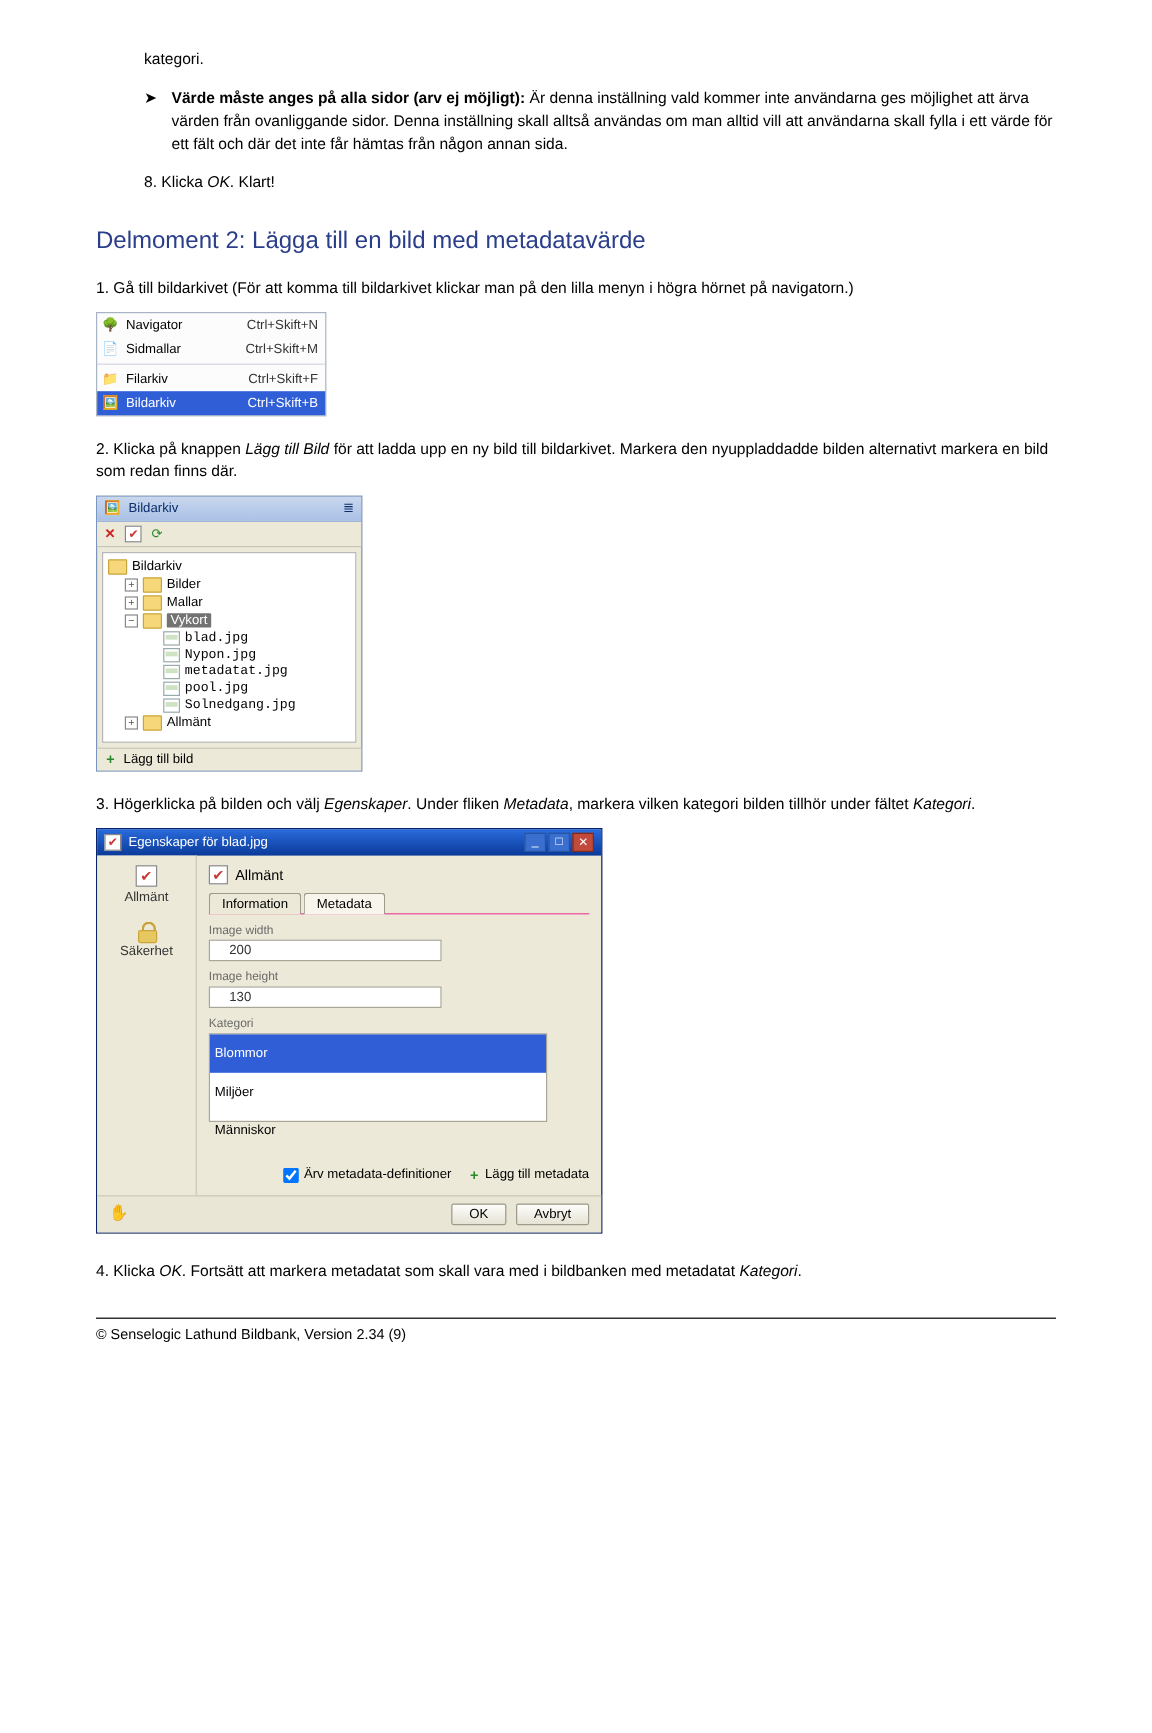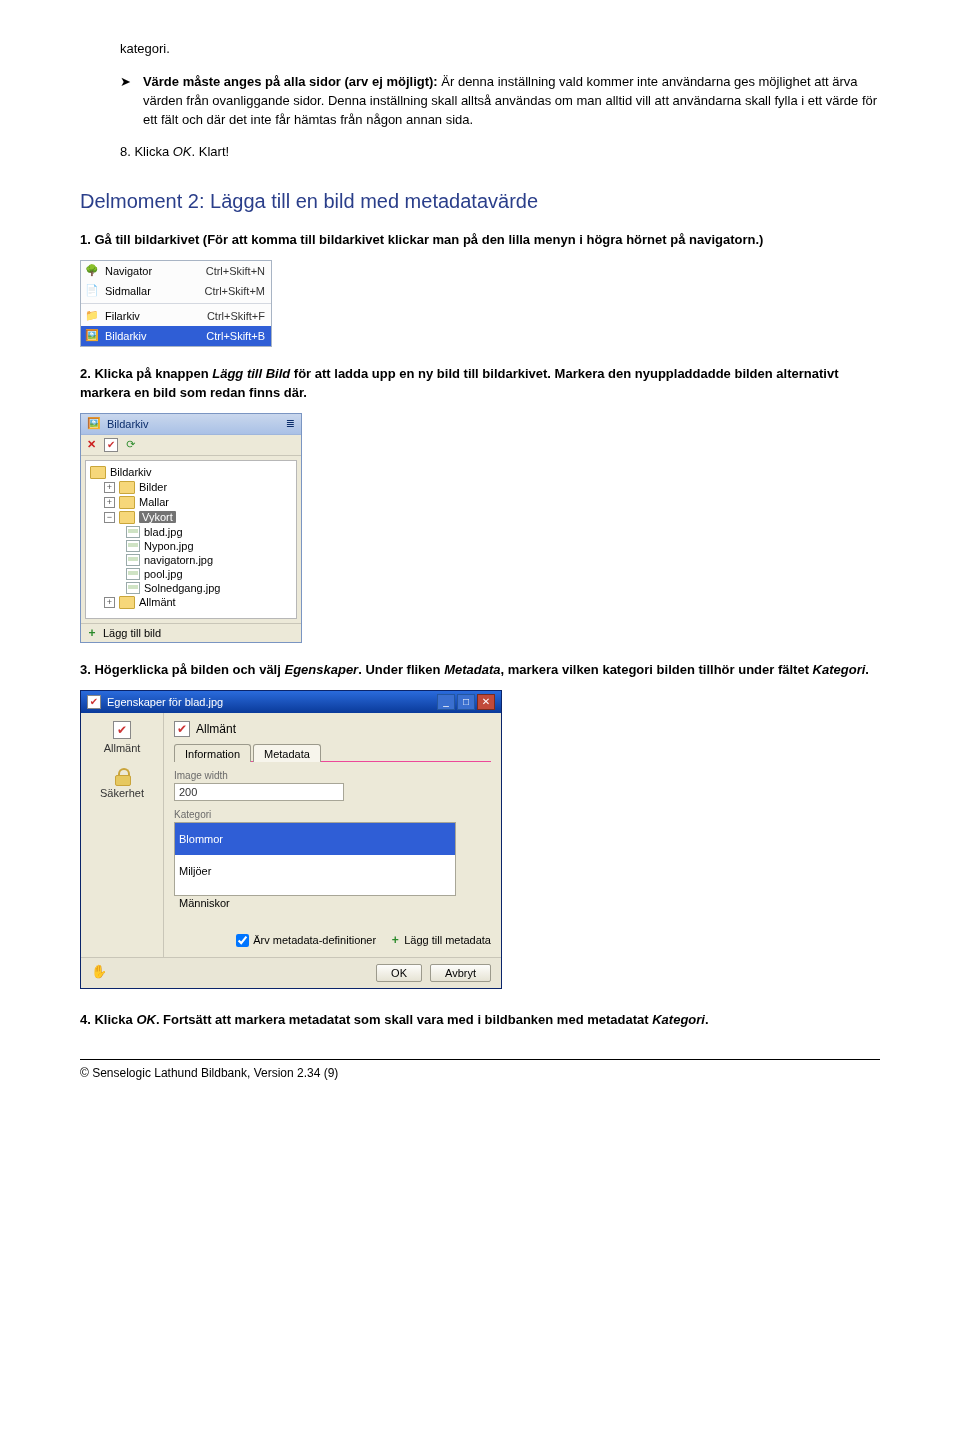--- a/index.html
+++ b/index.html
@@ -15,21 +15,21 @@
   .indent1 { margin-left: 40px; }
   .bullet-row { display: flex; margin-left: 40px; margin-bottom: 14px; line-height: 1.45; }
   .bullet-mark { color: #000; margin-right: 12px; flex-shrink:0; }
   h2.delmoment {
     font-family: Verdana, Arial, sans-serif;
     font-size: 20px;
     font-weight: normal;
     color: #2a3e8a;
     margin: 28px 0 18px 0;
   }
-  .numitem { margin: 0 0 10px 0; line-height:1.45;font-weight:bold; }
+  .numitem { margin: 0 0 10px 0; line-height:1.45; }
   .italic { font-style: italic; }
   .bold { font-weight: bold; }
 
   
   .menu1 {
     border:1px solid #a8b4c4;
     background:#fcfcfc;
     width:190px;
     font-family: Tahoma, Arial, sans-serif;
     font-size:11px;
@@ -71,21 +71,21 @@
   }
   .panel .tree {
     background:#fff;
     border:1px solid #b7b7b7;
     margin:4px;
     padding:4px 4px 8px 4px;
   }
   .panel .tree .node { display:flex; align-items:center; gap:4px; padding:1px 0; }
   .panel .tree .folder .box { width:9px;height:9px;border:1px solid #888;display:inline-flex;align-items:center;justify-content:center;font-size:9px;line-height:9px;color:#555;background:#fff;}
   .panel .tree .lvl1 { margin-left:14px; }
-  .panel .tree .lvl2 { margin-left:36px; }
+  .panel .tree .lvl2 { margin-left:46px;font-family:Liberation Mono, monospace; }
   .panel .tree .sel { background:#737373;color:#fff;padding:0 3px;border-radius:1px;}
   .folder-ic { width:14px;height:11px;background:#f6d77a;border:1px solid #c9a63a;border-radius:1px;display:inline-block;}
   .file-ic { width:12px;height:10px;background:#fff;border:1px solid #9aa;display:inline-block;position:relative;}
   .file-ic::after{content:"";position:absolute;left:1px;right:1px;top:2px;height:4px;background:#cfe3c4;}
   .panel .footer {
     border-top:1px solid #c9c6b8;
     padding:3px 6px;
     display:flex; align-items:center; gap:6px;
     background:#ece9d8;
   }
@@ -131,21 +131,21 @@
   .dialog .tabs .tab {
     padding:3px 10px 2px 10px;
     border:1px solid #9c9a8c;border-bottom:none;
     background:#ece9d8;margin-right:2px;border-radius:3px 3px 0 0;
     position:relative;top:1px;
   }
   .dialog .tabs .tab.active { background:#f7f5ec; }
   .formrow { margin-bottom:8px; }
   .formrow .lbl { color:#6b6b6b; font-size:10px; margin-bottom:2px; }
   .formrow .inp {
-    border:1px solid #a8a697;background:#fff;padding:2px 4px;width:160px;color:#333;
+    border:1px solid #a8a697;background:#fff;padding:2px 16px;width:160px;color:#333;
   }
   .listbox {
     border:1px solid #a8a697;background:#fff;width:280px;height:72px;
   }
   .listbox .opt { padding:10px 4px; }
   .listbox .opt.sel { background:#2f5ed6;color:#fff;}
   .dialog .bottombar {
     border-top:1px solid #c9c6b8;padding:6px 10px;background:#e9e6d6;
     display:flex;align-items:center;gap:8px;
   }
@@ -247,21 +247,21 @@
     <div class="node lvl2">
         <span class="file-ic"></span>
         <span>blad.jpg</span>
       </div>
     <div class="node lvl2">
         <span class="file-ic"></span>
         <span>Nypon.jpg</span>
       </div>
     <div class="node lvl2">
         <span class="file-ic"></span>
-        <span>navigatorn.jpg</span>
+        <span>metadatat.jpg</span>
       </div>
     <div class="node lvl2">
         <span class="file-ic"></span>
         <span>pool.jpg</span>
       </div>
     <div class="node lvl2">
         <span class="file-ic"></span>
         <span>Solnedgang.jpg</span>
       </div>
     <div class="node folder lvl1">
@@ -304,20 +304,24 @@
         <span class="check-ic" style="width:14px;height:14px">✔</span>
         <span style="font-size:12px">Allmänt</span>
       </div>
       <div class="tabs">
         <div class="tab">Information</div>
         <div class="tab active">Metadata</div>
       </div>
       <div class="formrow">
         <div class="lbl">Image width</div>
         <div class="inp">200</div>
+      </div>
+      <div class="formrow">
+        <div class="lbl">Image height</div>
+        <div class="inp">130</div>
       </div>
       <div class="formrow">
         <div class="lbl">Kategori</div>
         <div class="listbox">
           <div class="opt sel">Blommor</div>
           <div class="opt">Miljöer</div>
           <div class="opt">Människor</div>
         </div>
       </div>
       <div style="height:30px"></div>

